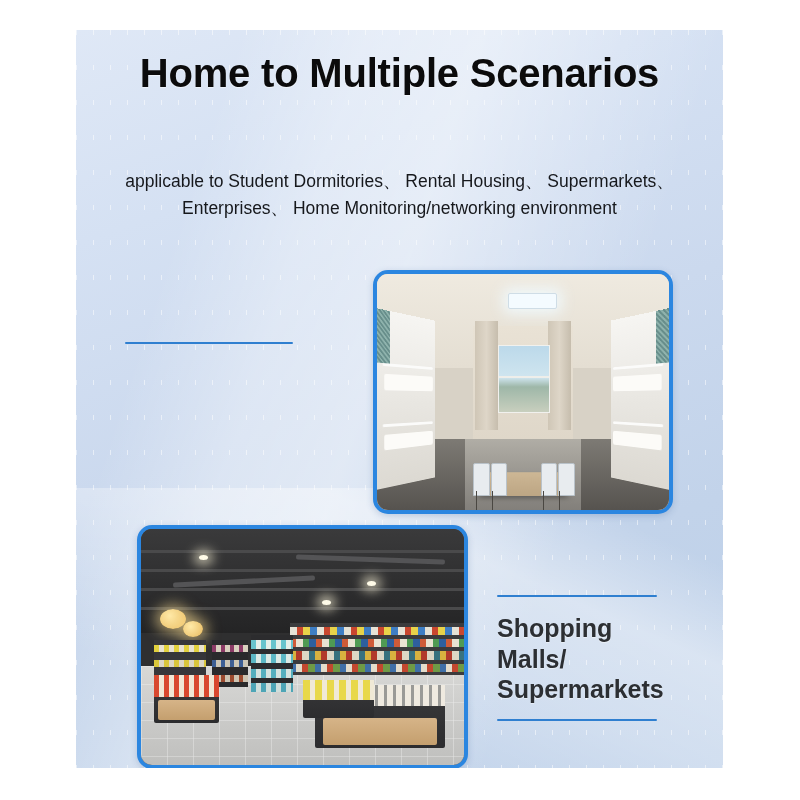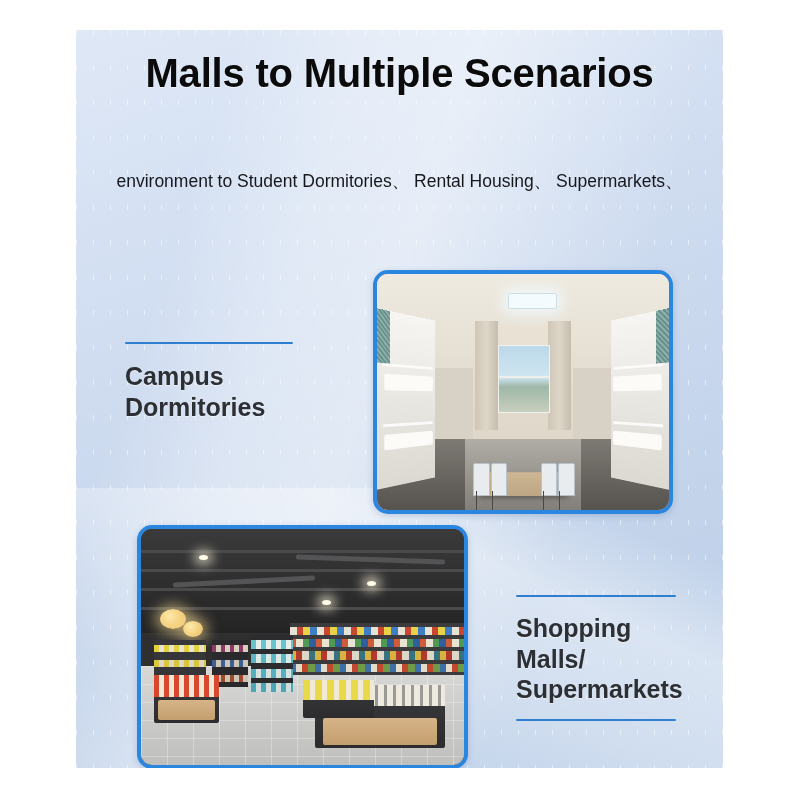--- a/index.html
+++ b/index.html
@@ -80,21 +80,21 @@
   
   .label{position:absolute;}
   .label .rule{height:2px;background:#2f7fd0;border-radius:1px;}
   .label .txt{
     color:#2c2f33;font-size:25px;font-weight:700;line-height:1.22;
     text-shadow:0 1px 1px rgba(255,255,255,.5);
     white-space:pre-line;
   }
   .label-dorm{left:49px;top:312px;width:190px;}
   .label-dorm .rule{width:168px;margin-bottom:17px;}
-  .label-market{left:440px;top:565px;width:180px;}
+  .label-market{left:421px;top:565px;width:180px;}
   .label-market .rule{width:160px;}
   .label-market .rule.top{margin-bottom:16px;}
   .label-market .rule.bot{margin-top:14px;}
 
   
   .dm{position:absolute;inset:0;background:#d8d2c6;}
   .dm .ceil{position:absolute;left:0;top:0;width:100%;height:40%;
     background:linear-gradient(#efeae0,#e4ded2);}
   .dm .lamp{position:absolute;left:45%;top:8%;width:16%;height:6%;
     background:#f4fbff;border:1.5px solid #cfdde6;border-radius:2px;
@@ -165,25 +165,26 @@
 <body>
 
 <div id="stage">
 
   <div class="panel">
     <div class="sheen"></div>
     <div class="sheen2"></div>
     <div class="ticks"></div>
 
     <div class="headline">
-      <div>Malls to Multiple Scenarios</div>
+      <div>Home to Multiple Scenarios</div>
     </div>
 
     <div class="subtitle">
-      <div>environment to Student Dormitories、 Rental Housing、 Supermarkets、</div>
+      <div>applicable to Student Dormitories、 Rental Housing、 Supermarkets、</div>
+      <div>Enterprises、 Home Monitoring/networking environment</div>
     </div>
 
     <div class="card card-dorm">
       <div class="photo">
         <div class="dm">
           <div class="ceil"></div>
           <div class="lamp"></div>
           <div class="backwall"></div>
           <div class="curtain l"></div>
           <div class="curtain r"></div>
@@ -275,22 +276,20 @@
           <div class="bin" style="left:4%;bottom:18%;width:20%;height:20%;">
             <div class="bintop" style="height:46%;background:repeating-linear-gradient(to right,#d8482f 0 5px,#efe7d6 5px 10px);"></div>
             <div class="wood"></div>
           </div>
         </div>
       </div>
     </div>
 
     <div class="label label-dorm">
       <div class="rule"></div>
-      <div class="txt">Campus
-Dormitories</div>
     </div>
 
     <div class="label label-market">
       <div class="rule top"></div>
       <div class="txt">Shopping Malls/
 Supermarkets</div>
       <div class="rule bot"></div>
     </div>
 
   </div>

